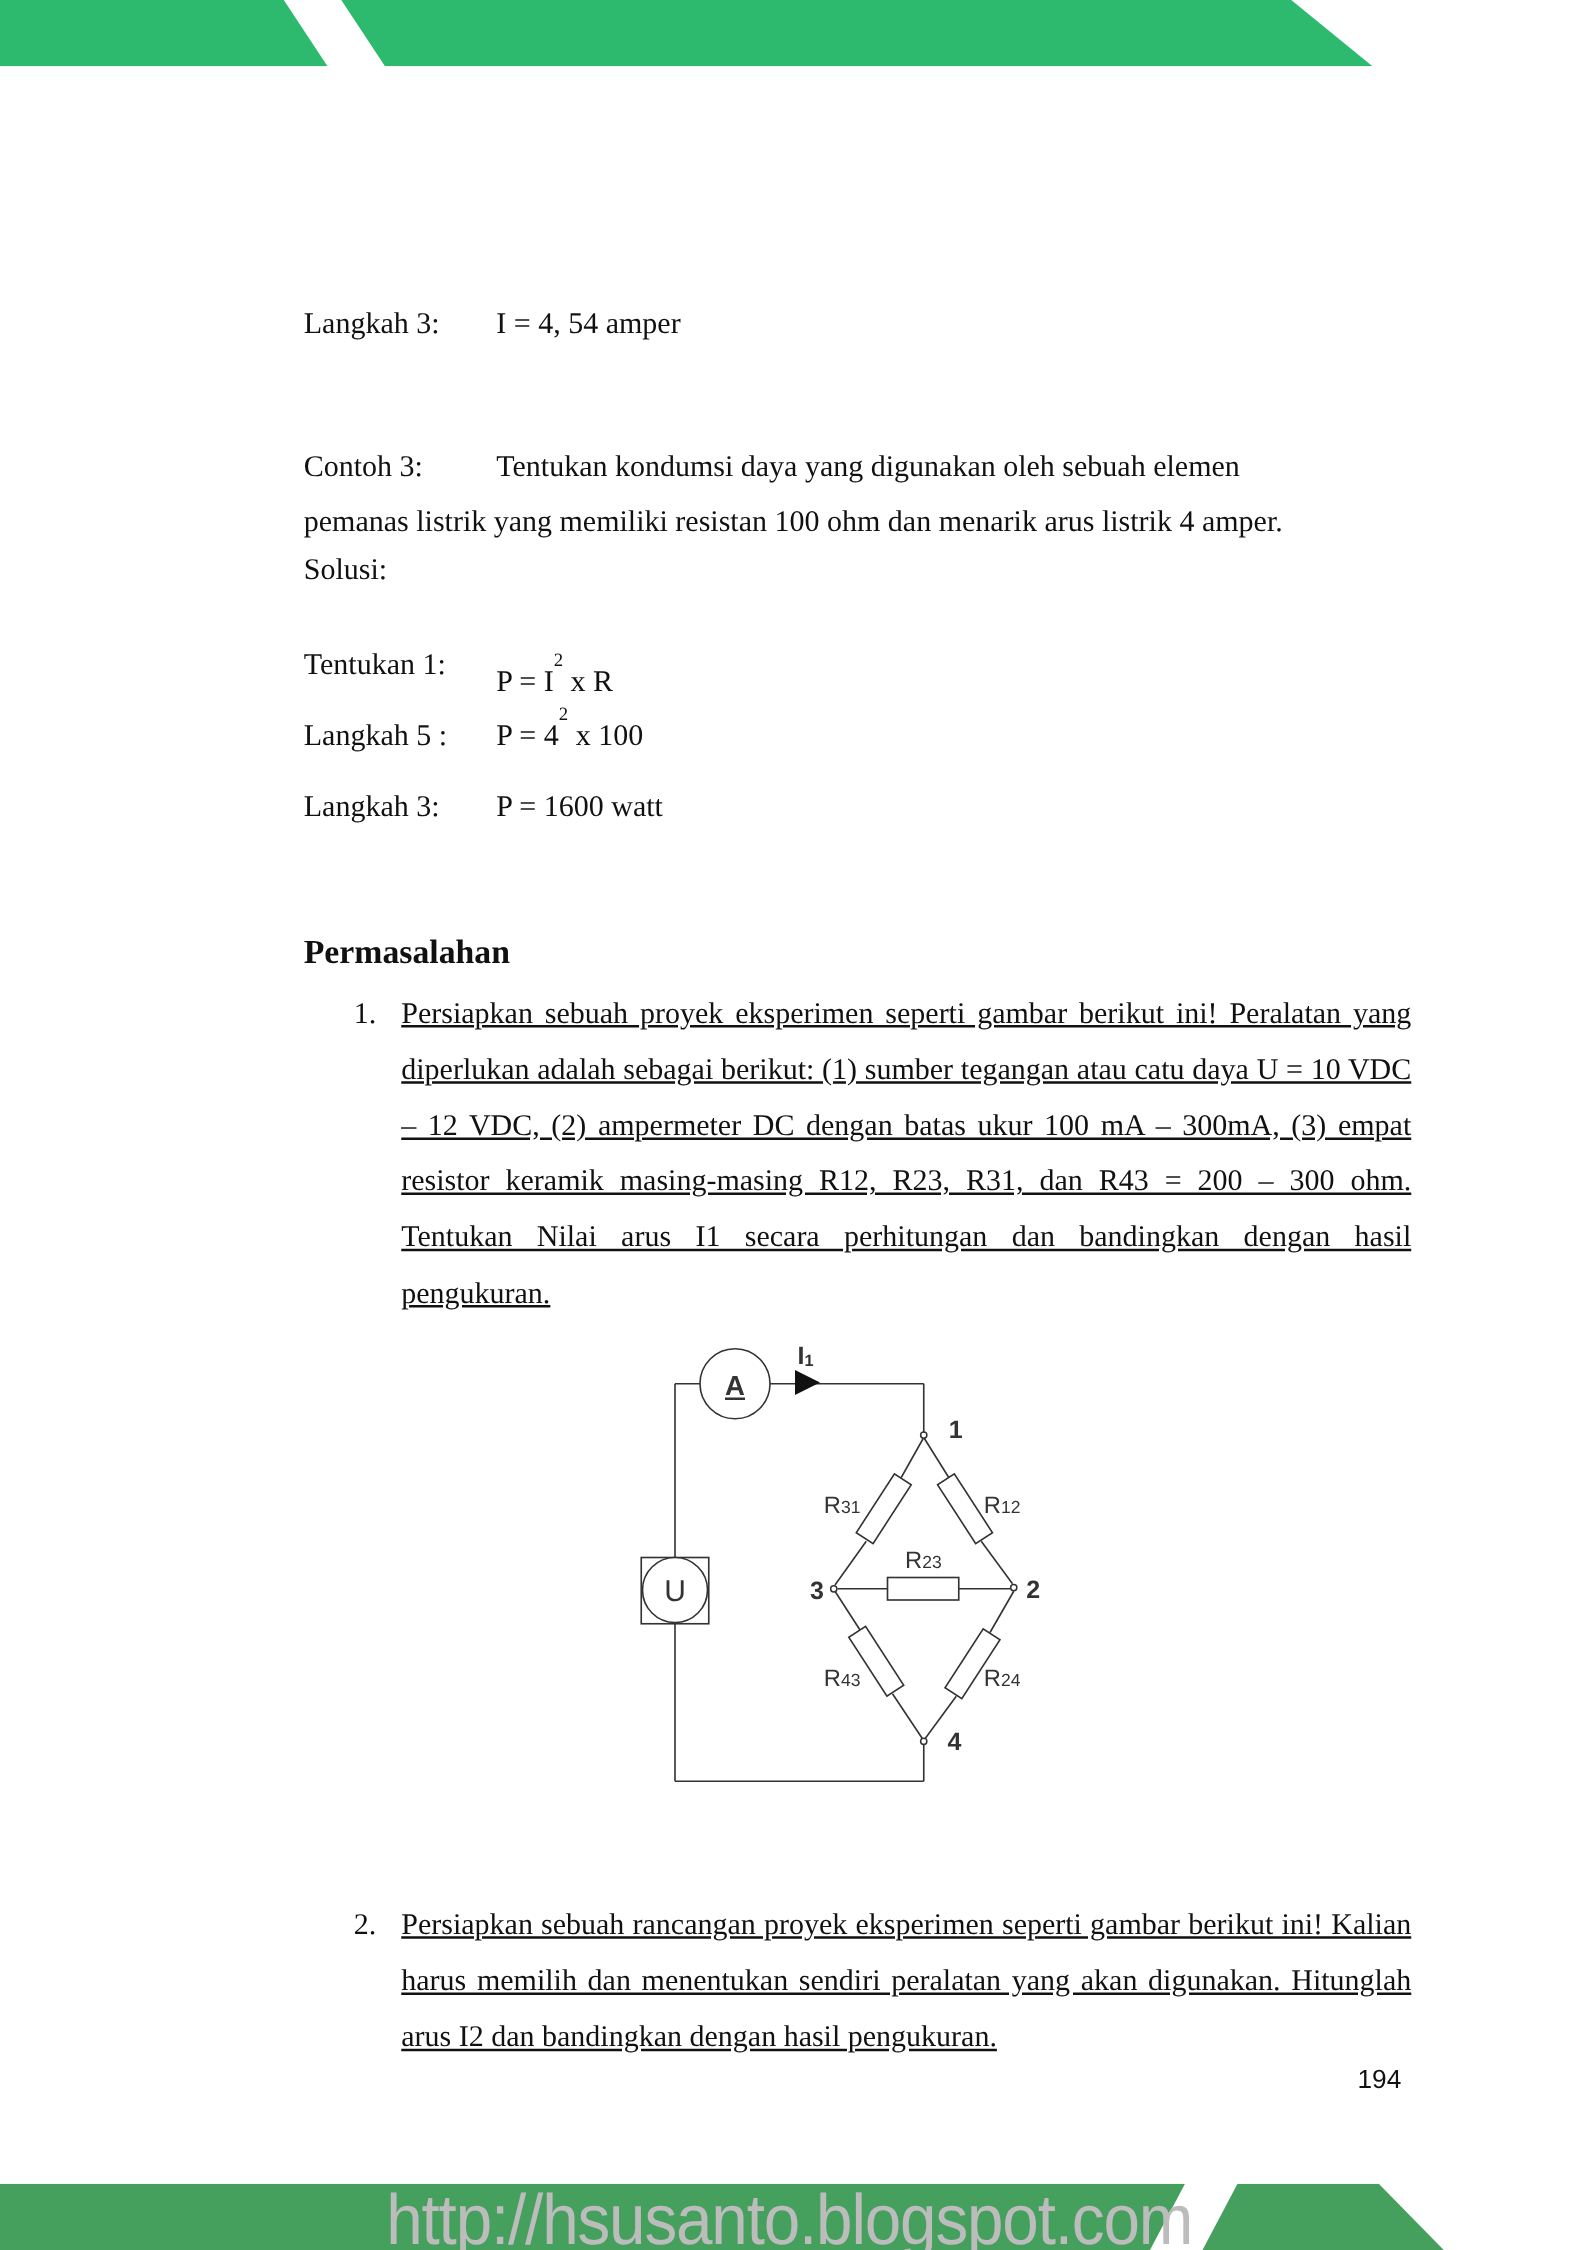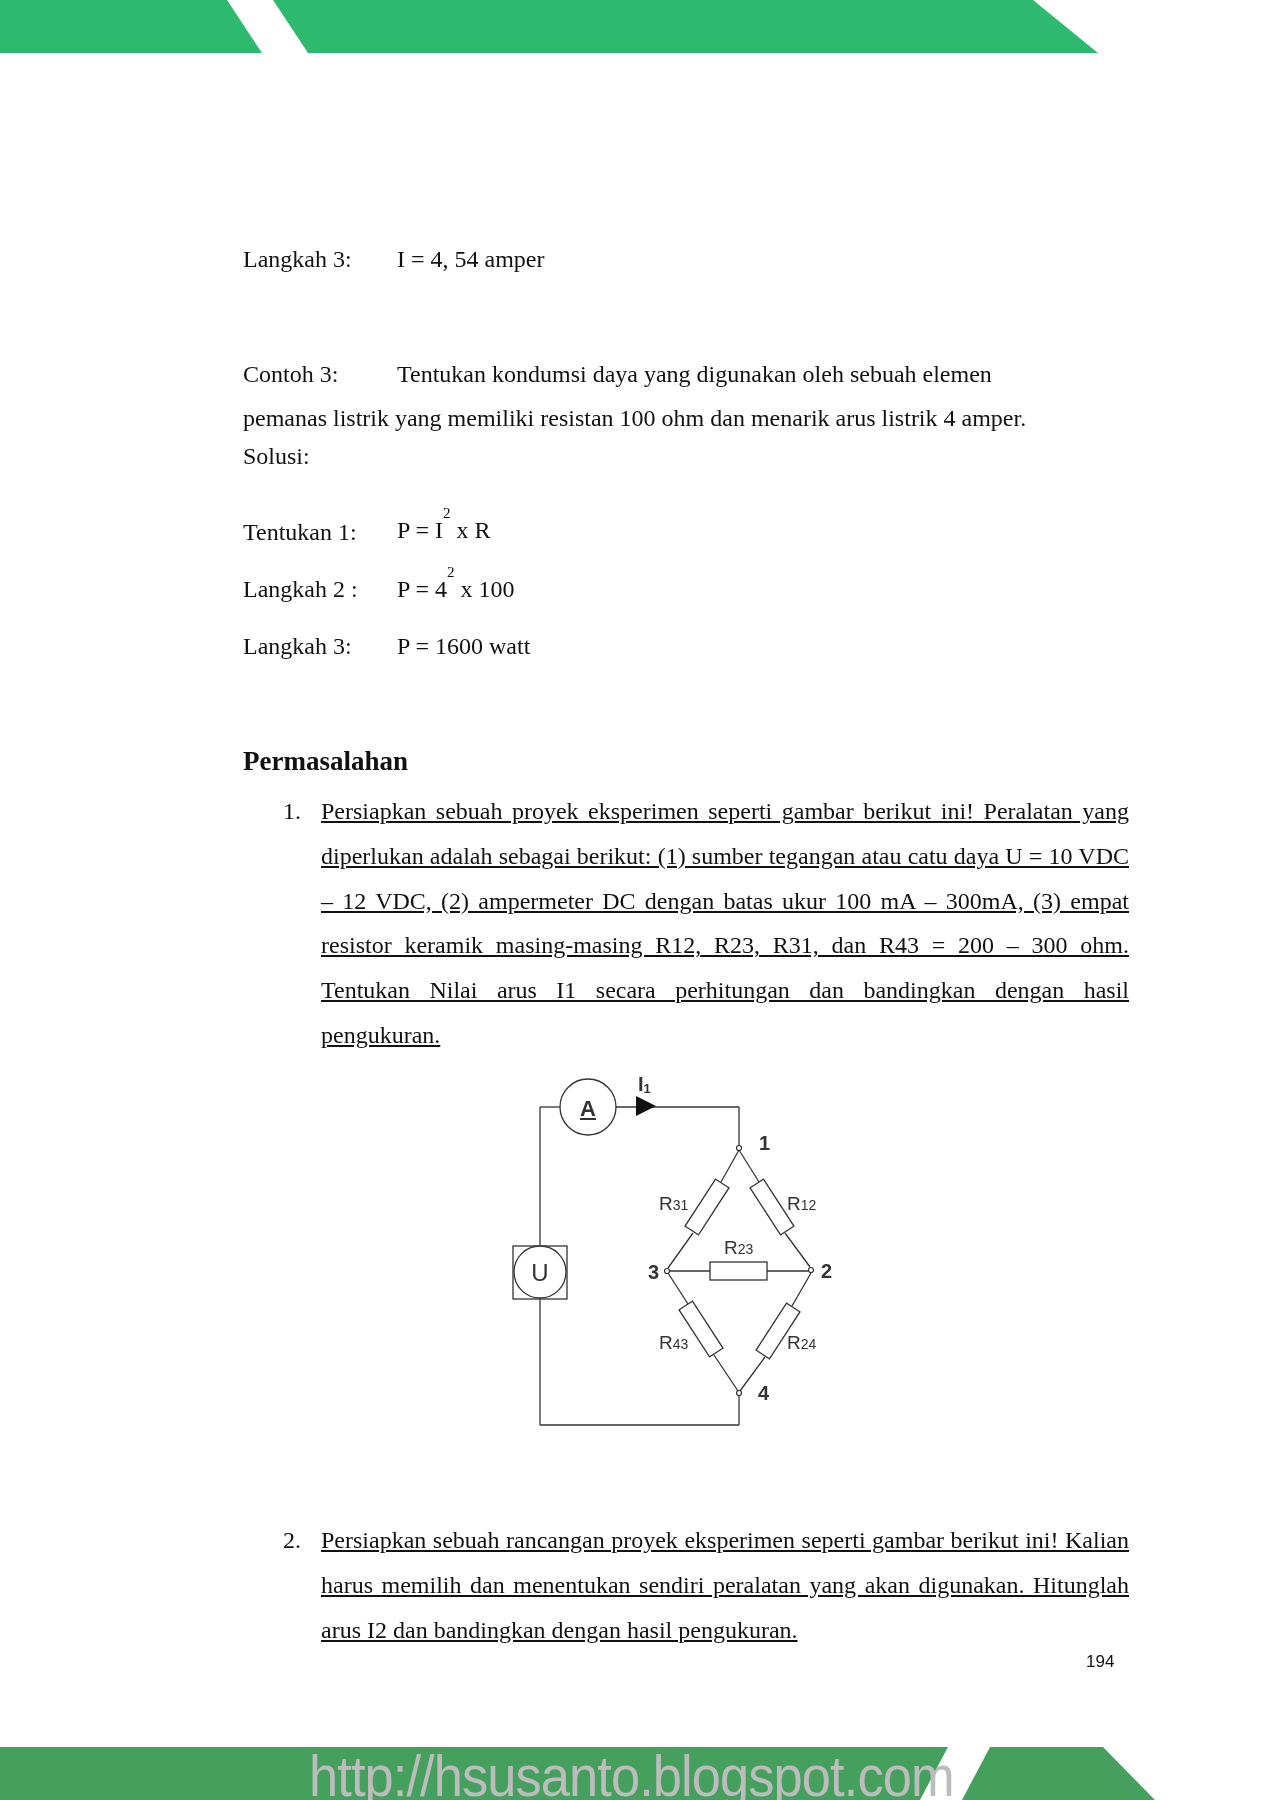--- a/index.html
+++ b/index.html
@@ -9,21 +9,21 @@
   .band-top { top:0; width:1272px; height:53px; }
   .band-bottom { top:1747px; width:1272px; height:53px; }
   .txt { position:absolute; font-size:24px; line-height:28px; white-space:nowrap; }
   .lbl { left:243px; }
   .val { left:397px;text-align:right; }
   sup { font-size:15px; position:relative; top:-3px; vertical-align:top; line-height:0; }
   .heading { position:absolute; left:243px; top:746px; font-size:27px; font-weight:bold;text-align:center; }
   .list-num { position:absolute; left:283px; font-size:24px; line-height:28px; }
   .list-body { position:absolute; left:321px; width:808px; font-size:24px; line-height:44.8px;
                text-align:justify;text-decoration:underline; }
-  .pagenum { position:absolute; left:1086px; top:1652px; font-family:"Liberation Sans", sans-serif; font-size:17px; }
+  .pagenum { position:absolute; left:1086px; top:1652px; font-family:"Liberation Sans", sans-serif; font-size:21px; }
   .watermark { position:absolute; left:309px; top:1744px; font-family:"Liberation Sans", sans-serif;
                font-size:57px; color:#bcbcbc; letter-spacing:-1px; transform:scaleX(0.92); transform-origin:left top;
                white-space:nowrap; line-height:64px; }
   .circuit { position:absolute; left:500px; top:1070px; width:380px; height:380px; }
   .circuit text { font-family:"Liberation Sans", sans-serif; fill:#333; }
 </style>
 </head>
 <body>
 
 <svg class="band band-top" viewBox="0 0 1272 53" width="1272" height="53">
@@ -33,23 +33,23 @@
 
 <div class="txt lbl" style="top:245px">Langkah 3:</div>
 <div class="txt val" style="top:245px">I = 4, 54 amper</div>
 
 <div class="txt lbl" style="top:360px">Contoh 3:</div>
 <div class="txt val" style="top:360px">Tentukan kondumsi daya yang digunakan oleh sebuah elemen</div>
 <div class="txt lbl" style="top:404px">pemanas listrik yang memiliki resistan 100 ohm dan menarik arus listrik 4 amper.</div>
 <div class="txt lbl" style="top:442px">Solusi:</div>
 
 <div class="txt lbl" style="top:518px">Tentukan 1:</div>
-<div class="txt val" style="top:516px"><span>P = I</span><sup>2</sup><span> x R</span></div>
+<div class="txt val" style="top:532px"><span>P = I</span><sup>2</sup><span> x R</span></div>
 
-<div class="txt lbl" style="top:575px">Langkah 2 :</div>
+<div class="txt lbl" style="top:575px">Langkah 5 :</div>
 <div class="txt val" style="top:575px"><span>P = 4</span><sup>2</sup><span> x 100</span></div>
 
 <div class="txt lbl" style="top:632px">Langkah 3:</div>
 <div class="txt val" style="top:632px"><span>P = 1600 watt</span></div>
 
 <div class="heading">Permasalahan</div>
 
 <div class="list-num" style="top:797px">1.</div>
 <div class="list-body" style="top:789px">Persiapkan sebuah proyek eksperimen seperti gambar berikut ini! Peralatan yang diperlukan adalah sebagai berikut: (1) sumber tegangan atau catu daya U = 10 VDC – 12 VDC, (2) ampermeter DC dengan batas ukur 100 mA – 300mA, (3) empat resistor keramik masing-masing R12, R23, R31, dan R43 = 200 – 300 ohm. Tentukan Nilai arus I1 secara perhitungan dan bandingkan dengan hasil pengukuran.</div>
 

